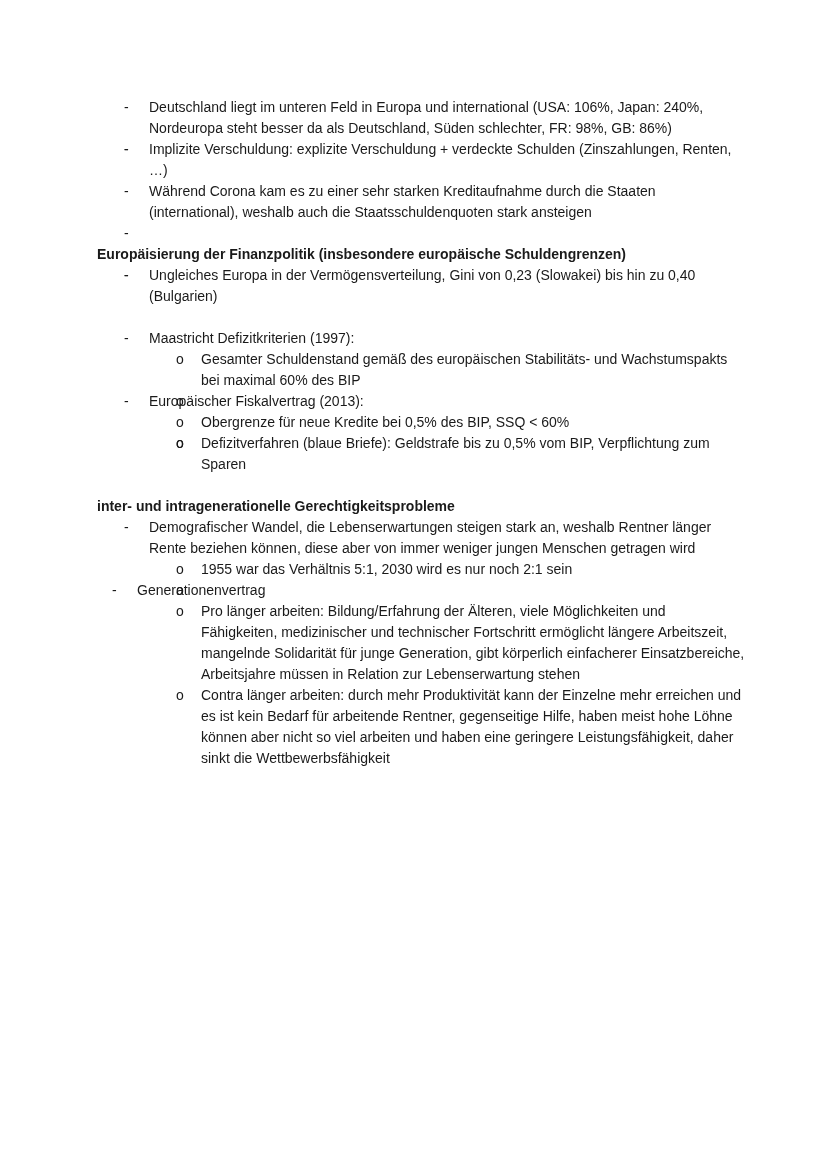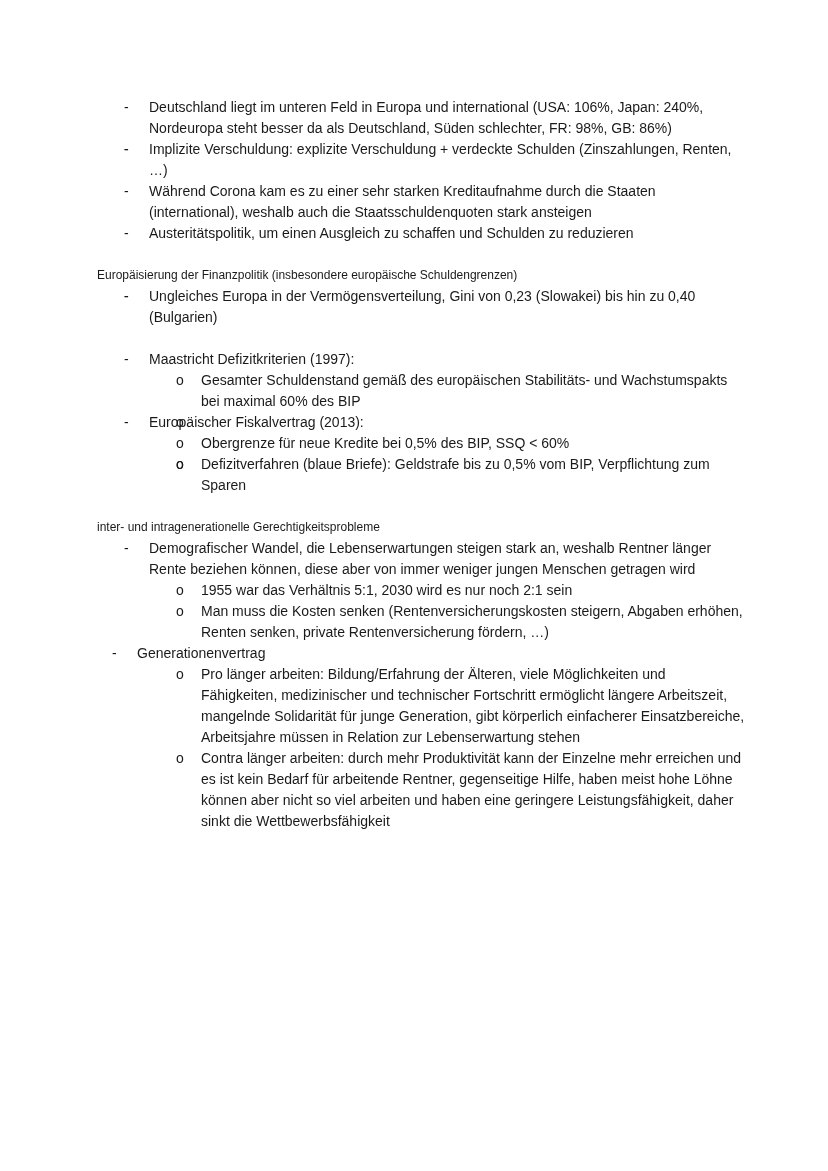--- a/index.html
+++ b/index.html
@@ -17,22 +17,22 @@
   }
   .content {
     position: absolute;
     top: 97px;
     left: 97px;
     width: 648px;
   }
   .block + .block { margin-top: 21px; }
   .heading + .block { margin-top: 0; }
   .heading {
-    font-weight: normal;
-    font-size: 12px;
+    font-weight: bold;
+    font-size: 14px;
     line-height: 21px;
   }
   .item {
     position: relative;
     padding-left: 52px;
   }
   .item > .bullet {
     position: absolute;
     left: 27px;
     top: 0;
@@ -45,39 +45,39 @@
 </head>
 <body>
 
 <div class="page">
   <div class="content">
       <div class="list block">
         <div class="item l1"><span class="bullet">-</span><span class="text">Deutschland liegt im unteren Feld in Europa und international (USA: 106%, Japan: 240%, Nordeuropa steht besser da als Deutschland, Süden schlechter, FR: 98%, GB: 86%)</span></div>
         <div class="item l1"><span class="bullet">-</span></div>
         <div class="item l1"><span class="bullet">-</span><span class="text">Implizite Verschuldung: explizite Verschuldung + verdeckte Schulden (Zinszahlungen, Renten, …)</span></div>
         <div class="item l1"><span class="bullet">-</span><span class="text">Während Corona kam es zu einer sehr starken Kreditaufnahme durch die Staaten (international), weshalb auch die Staatsschuldenquoten stark ansteigen</span></div>
-        <div class="item l1"><span class="bullet">-</span><span class="text">Austeritätspolitik, um einen Ausgleich zu schaffen und Schulden zu reduzieren</span></div>
+        <div class="item l1"><span class="bullet">-</span></div>
       </div>
       <div class="heading block">Europäisierung der Finanzpolitik (insbesondere europäische Schuldengrenzen)</div>
       <div class="list block">
         <div class="item l1"><span class="bullet">-</span></div>
         <div class="item l1"><span class="bullet">-</span><span class="text">Ungleiches Europa in der Vermögensverteilung, Gini von 0,23 (Slowakei) bis hin zu 0,40 (Bulgarien)</span></div>
       </div>
       <div class="list block">
         <div class="item l1"><span class="bullet">-</span><span class="text">Maastricht Defizitkriterien (1997):</span></div>
         <div class="item l2"><span class="bullet">o</span><span class="text">Gesamter Schuldenstand gemäß des europäischen Stabilitäts- und Wachstumspakts bei maximal 60% des BIP</span></div>
         <div class="item l2"><span class="bullet">o</span></div>
         <div class="item l1"><span class="bullet">-</span><span class="text">Europäischer Fiskalvertrag (2013):</span></div>
         <div class="item l2"><span class="bullet">o</span><span class="text">Obergrenze für neue Kredite bei 0,5% des BIP, SSQ &lt; 60%</span></div>
         <div class="item l2"><span class="bullet">o</span></div>
         <div class="item l2"><span class="bullet">o</span><span class="text">Defizitverfahren (blaue Briefe): Geldstrafe bis zu 0,5% vom BIP, Verpflichtung zum Sparen</span></div>
       </div>
       <div class="heading block">inter- und intragenerationelle Gerechtigkeitsprobleme</div>
       <div class="list block">
         <div class="item l1"><span class="bullet">-</span><span class="text">Demografischer Wandel, die Lebenserwartungen steigen stark an, weshalb Rentner länger Rente beziehen können, diese aber von immer weniger jungen Menschen getragen wird</span></div>
         <div class="item l2"><span class="bullet">o</span><span class="text">1955 war das Verhältnis 5:1, 2030 wird es nur noch 2:1 sein</span></div>
-        <div class="item l2"><span class="bullet">o</span><span class="text">Man muss die Kosten senken (Rentenversicherungskosten steigern, Abgaben erhöhen, Renten senken, private Rentenversicherung fördern, …)</span></div>
+        <div class="item l2"><span class="bullet">o</span></div>
         <div class="item l1 out"><span class="bullet">-</span><span class="text">Generationenvertrag</span></div>
         <div class="item l2"><span class="bullet">o</span><span class="text">Pro länger arbeiten: Bildung/Erfahrung der Älteren, viele Möglichkeiten und Fähigkeiten, medizinischer und technischer Fortschritt ermöglicht längere Arbeitszeit, mangelnde Solidarität für junge Generation, gibt körperlich einfacherer Einsatzbereiche, Arbeitsjahre müssen in Relation zur Lebenserwartung stehen</span></div>
         <div class="item l2"><span class="bullet">o</span><span class="text">Contra länger arbeiten: durch mehr Produktivität kann der Einzelne mehr erreichen und es ist kein Bedarf für arbeitende Rentner, gegenseitige Hilfe, haben meist hohe Löhne können aber nicht so viel arbeiten und haben eine geringere Leistungsfähigkeit, daher sinkt die Wettbewerbsfähigkeit</span></div>
       </div>
     </div>
 </div>
 
 </body></html>

